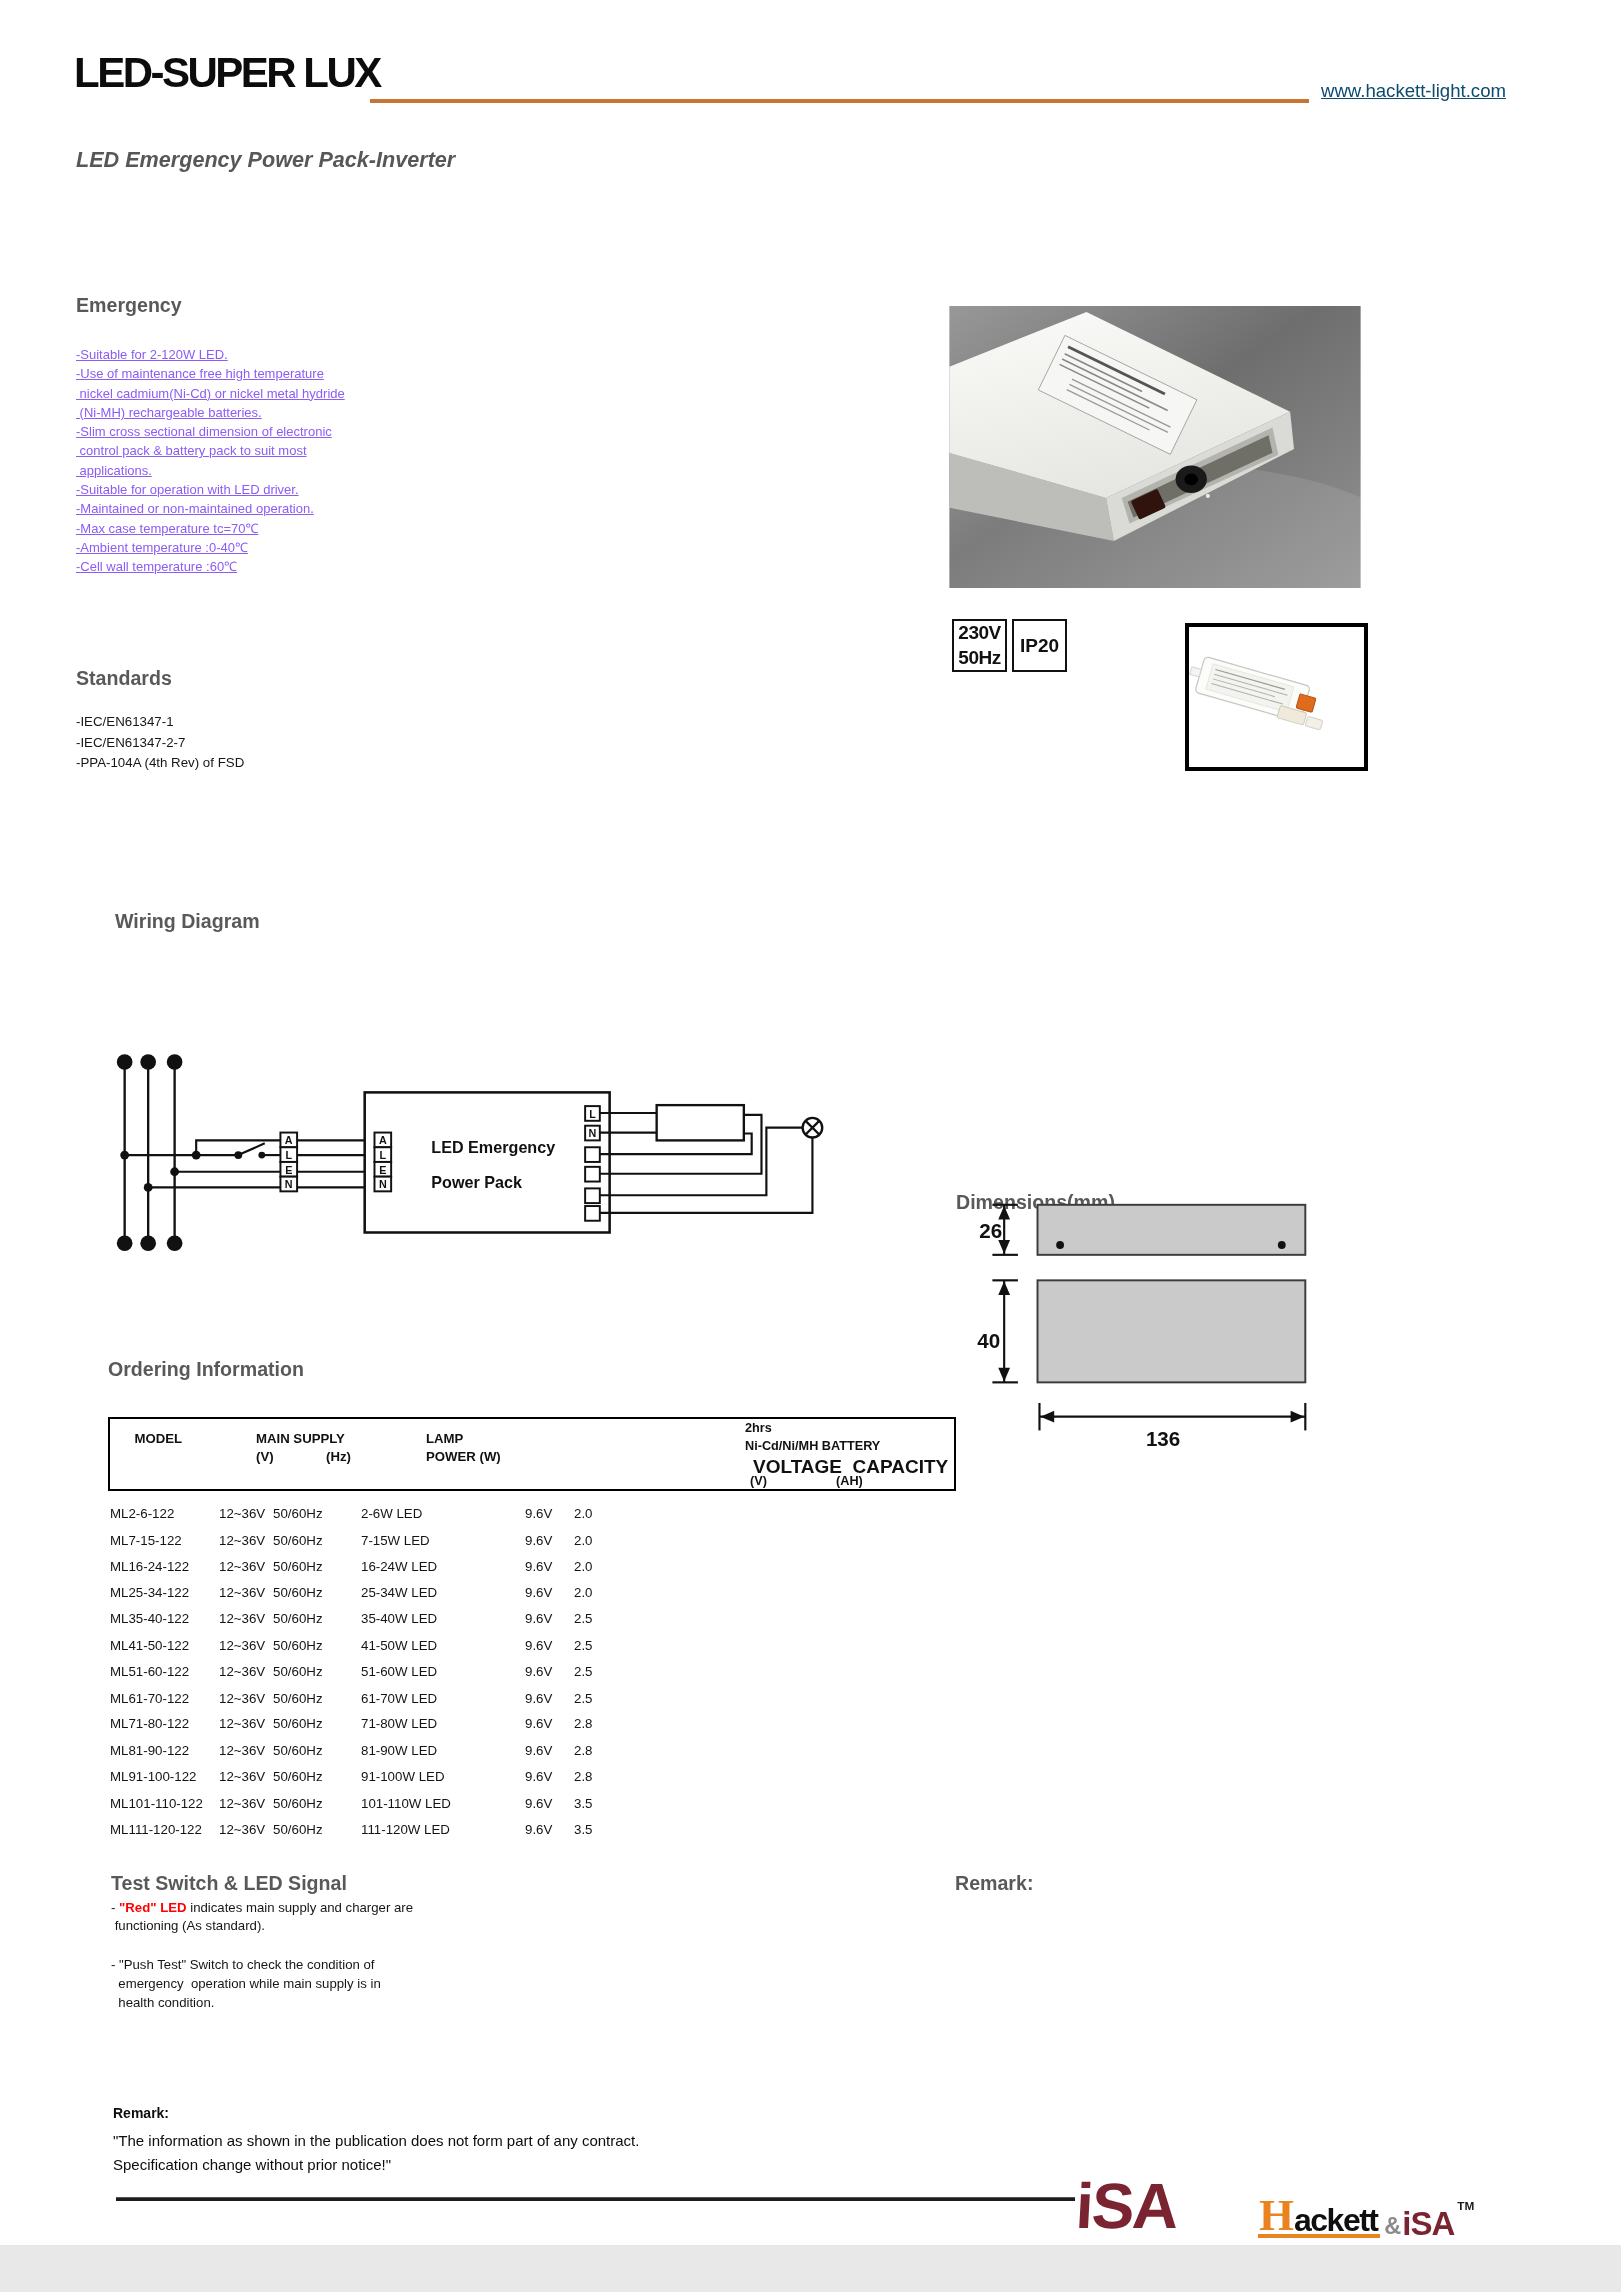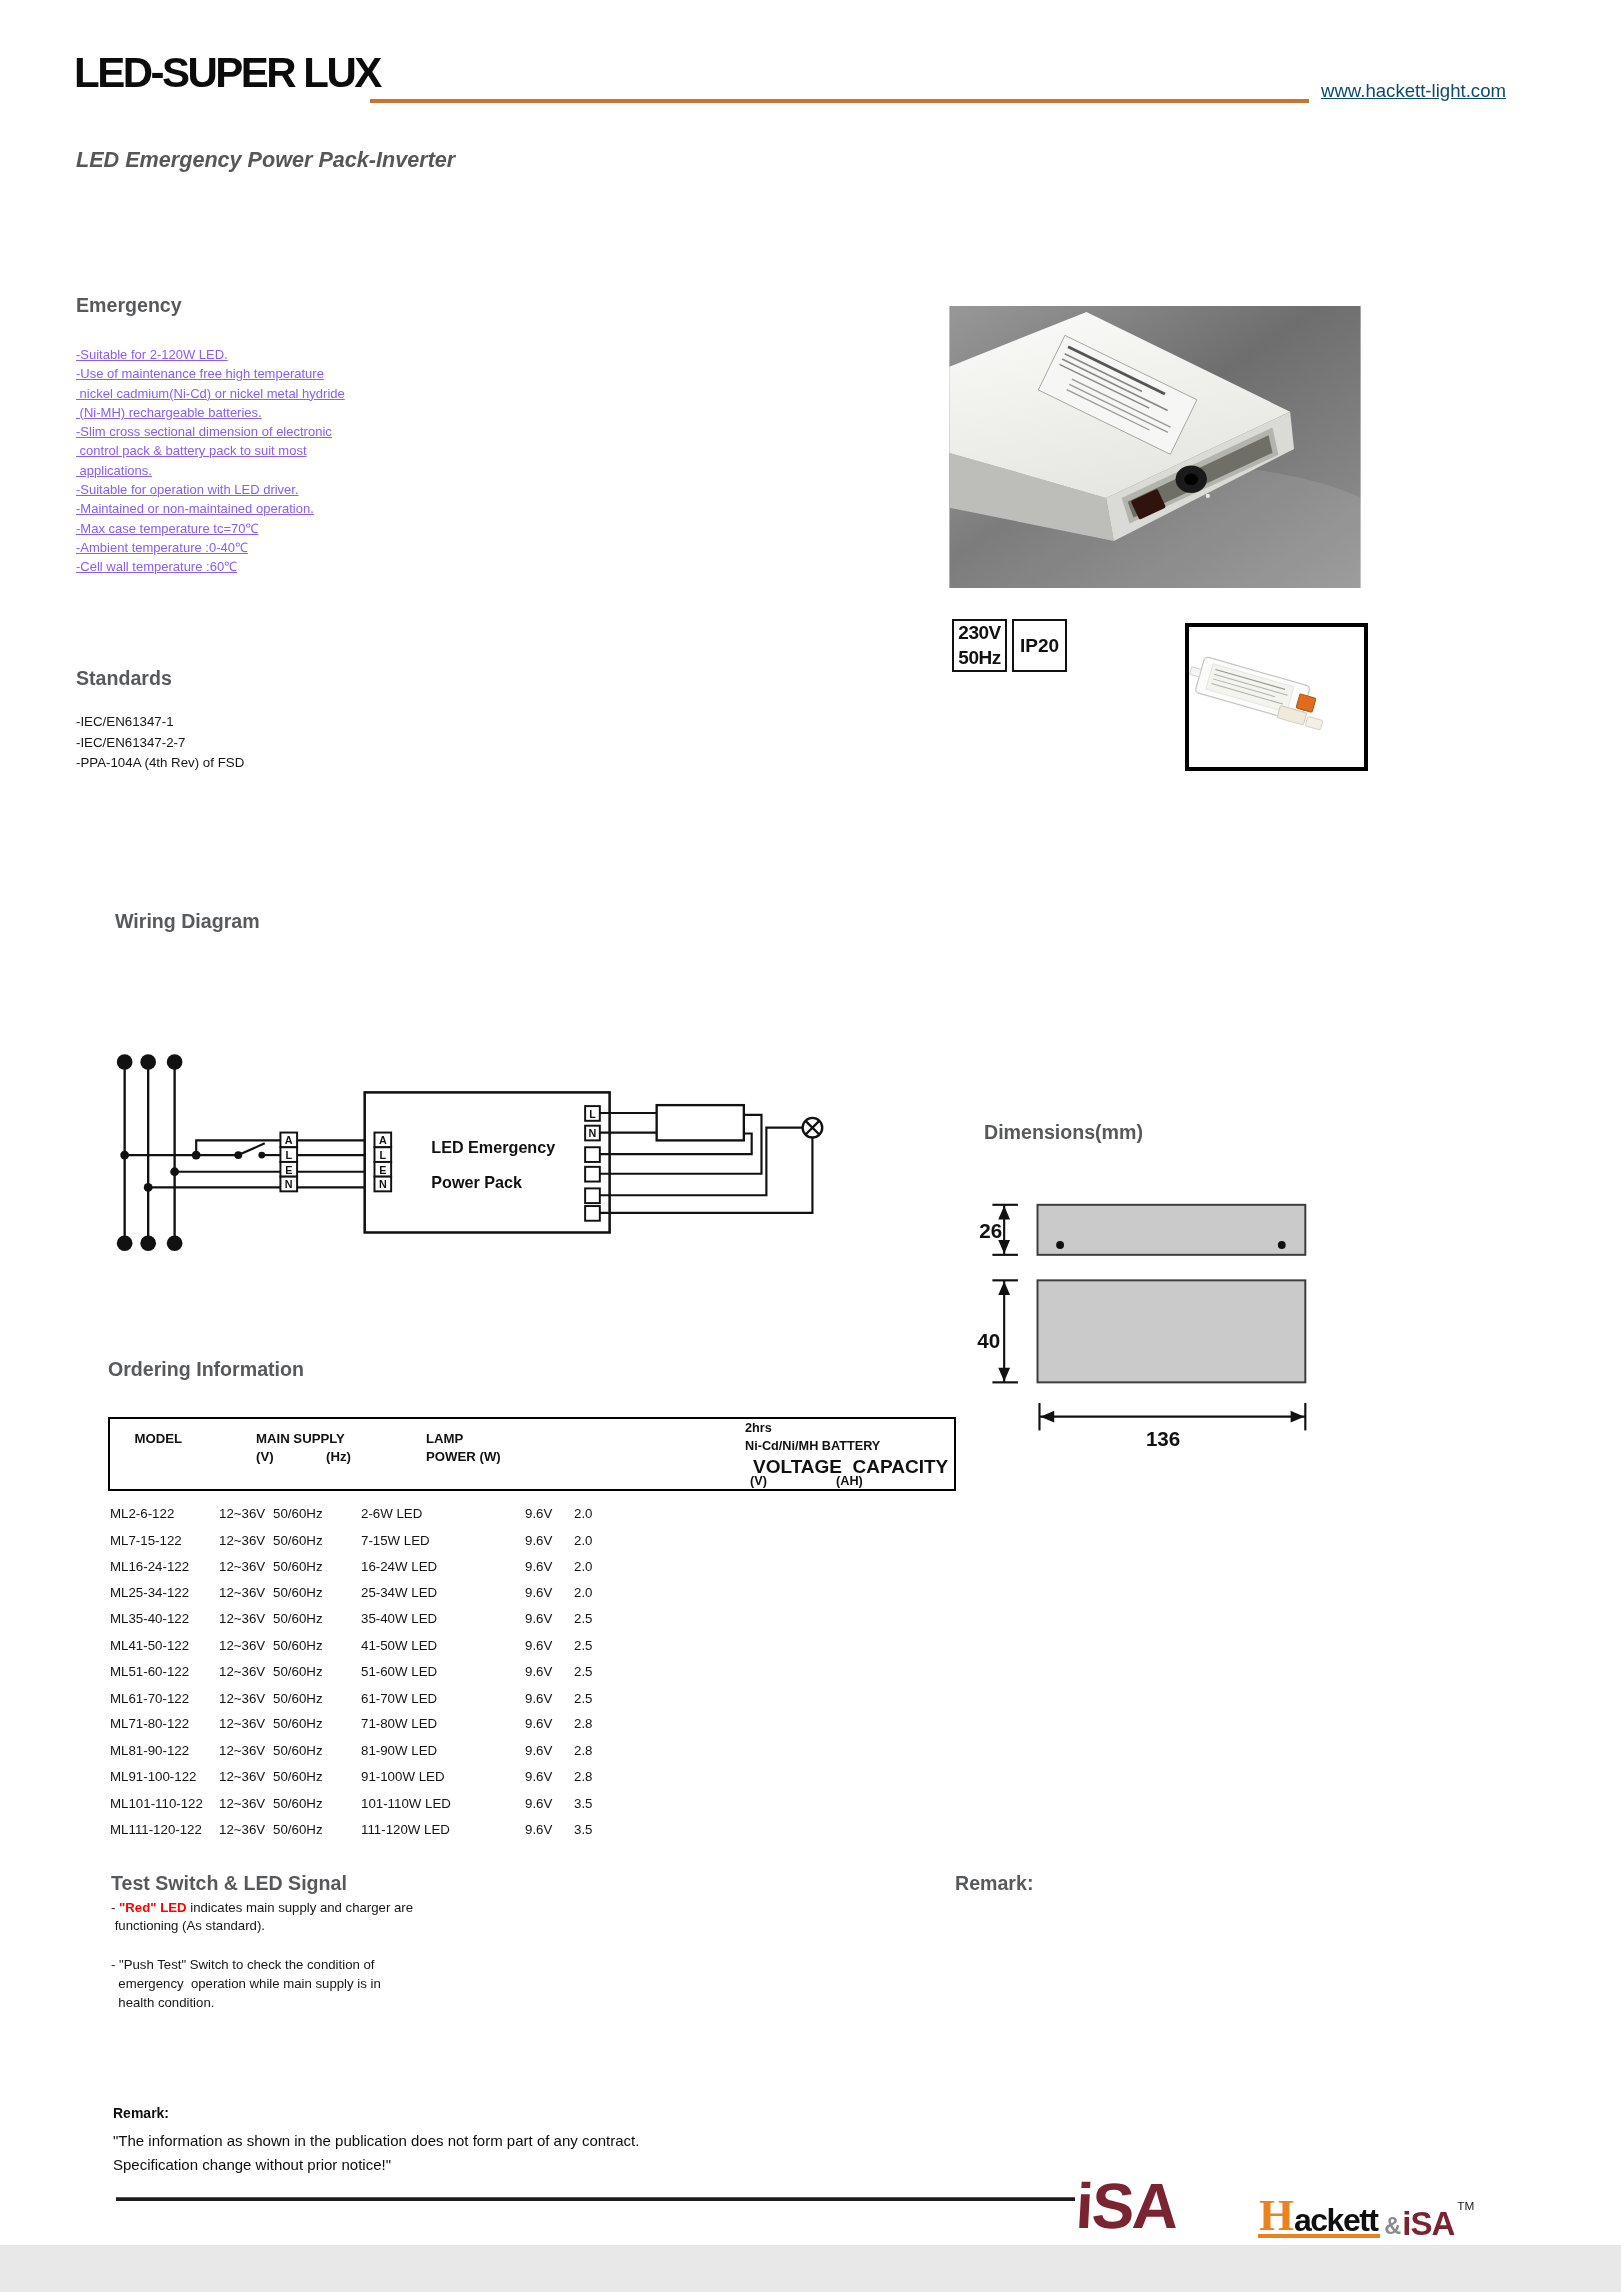--- a/index.html
+++ b/index.html
@@ -29,21 +29,21 @@
   .rm-b-h{font-size:14px;font-weight:bold;color:#0d0d0d;}
   .rm-b-t{font-size:15px;color:#0d0d0d;line-height:23.5px;}
   .foot-rule{left:116px;top:2197px;width:959px;height:2.9px;background:#1c1c1c;border-top:1px solid #555;}
   .isa-logo{left:1076px;top:2169px;font-size:64px;font-weight:bold;color:#7b2431;letter-spacing:-2px;transform:skewX(-3deg);}
   .hk-box{left:1258px;top:2198px;display:flex;align-items:flex-end;}
   .hk-word{display:inline-flex;align-items:flex-end;border-bottom:4.9px solid #e8831f;padding:0 2.9px 1px 1px;}
   .hk-h{font-family:"Liberation Serif",serif;font-weight:bold;font-size:45px;line-height:0.78;color:#e8831f;}
   .hk-rest{font-size:32px;font-weight:bold;color:#0f0f0f;letter-spacing:-1.5px;line-height:0.8;}
   .hk-amp{font-size:23.5px;font-weight:bold;color:#8b8b8b;margin:0 1px 0 3.9px;line-height:1;}
   .hk-isa{font-size:33px;font-weight:bold;color:#7b2431;line-height:0.85;letter-spacing:-1px;}
-  .hk-tm{font-size:11.8px;color:#1a1a1a;position:relative;top:-25.5px;margin-left:2.9px;font-weight:normal;}
+  .hk-tm{font-size:11.8px;color:#1a1a1a;position:relative;top:-25.5px;margin-left:2.9px;font-weight:bold;}
   svg text{font-family:"Liberation Sans",sans-serif;}
 </style>
 </head>
 <body>
 
 <div class="page">
 
   <div class="abs title">LED-SUPER LUX</div>
   <div class="abs rule-orange"></div>
   <div class="abs website">www.hackett-light.com</div>
@@ -208,21 +208,21 @@
       <polyline points="502,144 672,144 672,75 709,75"></polyline>
       <polyline points="502,162 719,162 719,85"></polyline>
     </g>
     <g stroke="#111" stroke-width="2.4" fill="none">
       <circle cx="719" cy="75" r="10"></circle>
       <line x1="712" y1="68" x2="726" y2="82"></line>
       <line x1="726" y1="68" x2="712" y2="82"></line>
     </g>
   </svg>
 
-  <div class="abs sec-h" style="left:956px;top:1121px;margin-left:28px;">Dimensions(mm)</div>
+  <div class="abs sec-h" style="left:956px;top:1191px;">Dimensions(mm)</div>
   <svg class="abs" style="left:961px;top:1191px;" width="412" height="265" viewBox="0 0 420 270">
     <rect x="78" y="14" width="273" height="51" fill="#cacaca" stroke="#3c3c3c" stroke-width="2"></rect>
     <circle cx="101" cy="55" r="4" fill="#111"></circle>
       <circle cx="327" cy="55" r="4" fill="#111"></circle>
     <rect x="78" y="91" width="273" height="104" fill="#cacaca" stroke="#3c3c3c" stroke-width="2"></rect>
     <g stroke="#111" stroke-width="2.2" fill="#111">
       <line x1="44" y1="14" x2="44" y2="65"></line>
       <line x1="32" y1="14" x2="58" y2="14"></line>
         <line x1="32" y1="65" x2="58" y2="65"></line>
       <polygon points="44,15 38,29 50,29" stroke="none"></polygon>

